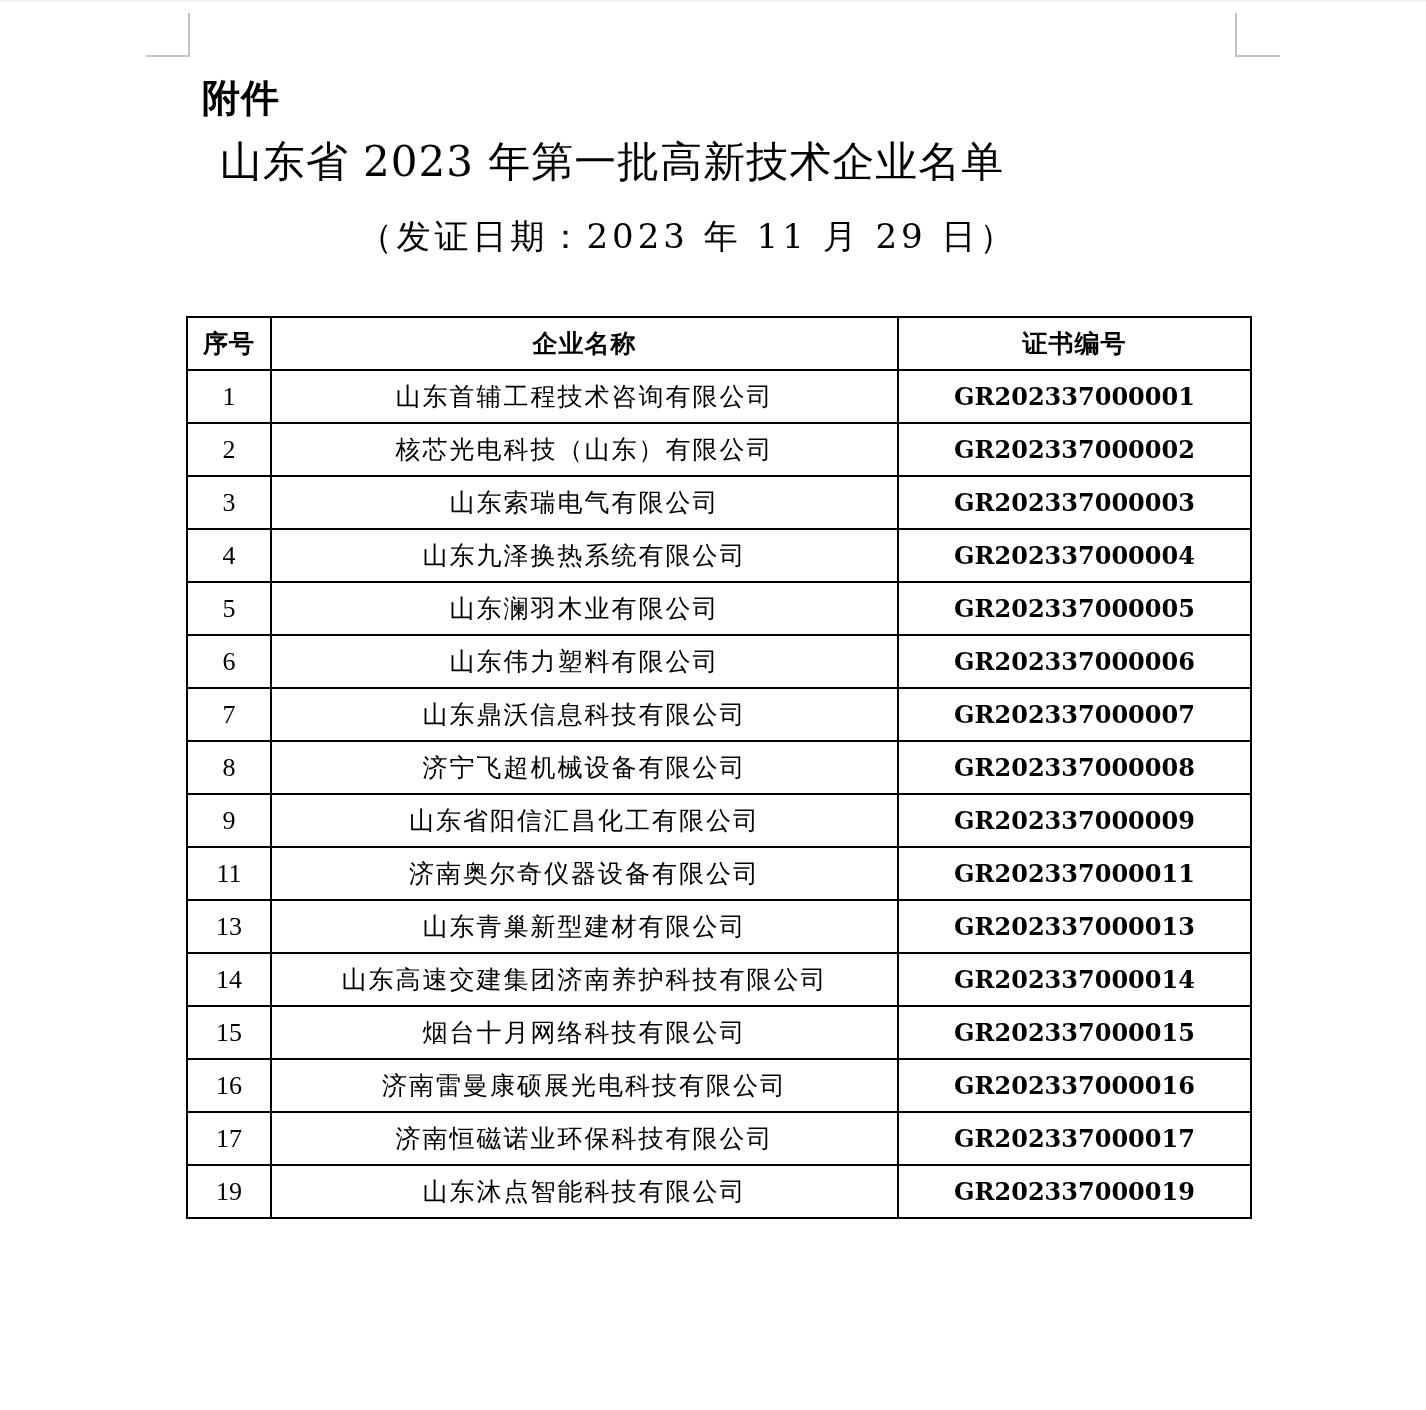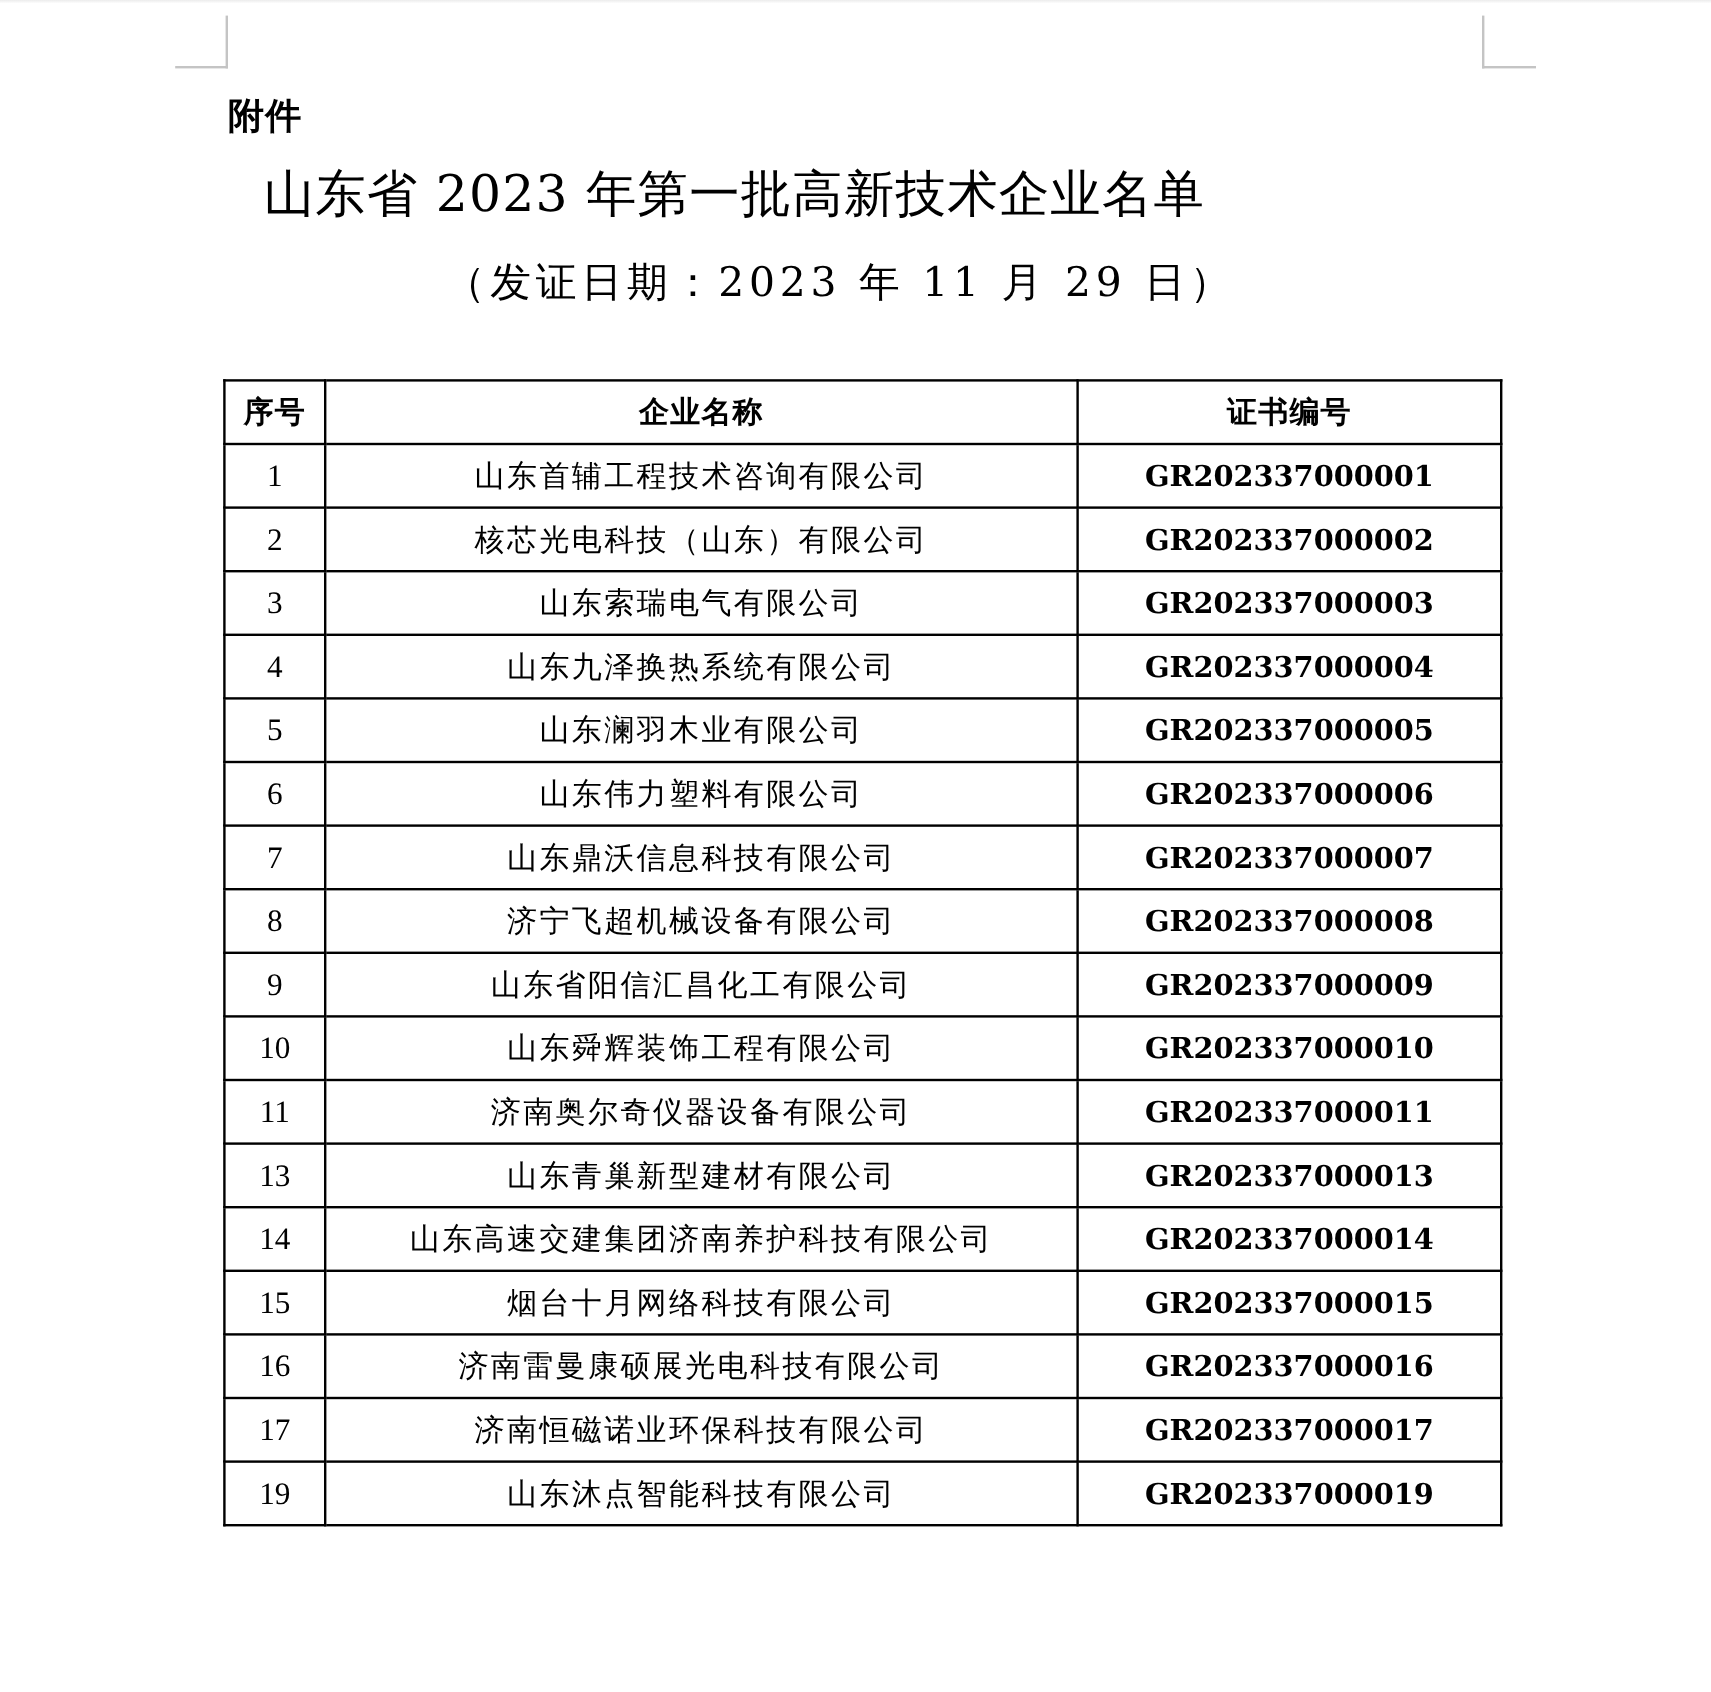--- a/index.html
+++ b/index.html
@@ -31,45 +31,44 @@
       width: 42px; height: 42px;
       border-width: 0 2px 2px 0;
     }
     .corner-tr {
       left: 1235px; top: 13px;
       width: 43px; height: 42px;
       border-width: 0 0 2px 2px;
     }
     .attachment-label {
       position: absolute;
-      left: 190px; top: 76px;
+      left: 202px; top: 76px;
       font-family: "DejaVu Sans", "Liberation Sans", sans-serif;
       font-weight: bold;
-      font-size: 30px;
+      font-size: 38px;
       line-height: 44px;
       letter-spacing: 1px;
     }
     .doc-title {
       position: absolute;
       left: 0; top: 134px;
       width: 1224px;
       text-align: center;
       font-size: 42px;
       line-height: 56px;
       letter-spacing: 1px;
     }
     .doc-subtitle {
       position: absolute;
       left: 0; top: 212px;
       width: 1376px;
       text-align: center;
       font-size: 34px;
       line-height: 48px;
       letter-spacing: 4px;
-      padding-left: 12px;
     }
     .list-table {
       position: absolute;
       left: 186px; top: 316px;
       width: 1064px;
       border-collapse: collapse;
       table-layout: fixed;
     }
     .list-table th, .list-table td {
       border: 2px solid #000;
@@ -165,25 +164,20 @@
         <td class="col-no">8</td>
         <td class="col-company">济宁飞超机械设备有限公司</td>
         <td class="col-cert">GR202337000008</td>
       </tr>
       <tr>
         <td class="col-no">9</td>
         <td class="col-company">山东省阳信汇昌化工有限公司</td>
         <td class="col-cert">GR202337000009</td>
       </tr>
       <tr>
-        <td class="col-no">10</td>
-        <td class="col-company">山东舜辉装饰工程有限公司</td>
-        <td class="col-cert">GR202337000010</td>
-      </tr>
-      <tr>
         <td class="col-no">11</td>
         <td class="col-company">济南奥尔奇仪器设备有限公司</td>
         <td class="col-cert">GR202337000011</td>
       </tr>
       <tr>
         <td class="col-no">13</td>
         <td class="col-company">山东青巢新型建材有限公司</td>
         <td class="col-cert">GR202337000013</td>
       </tr>
       <tr>

